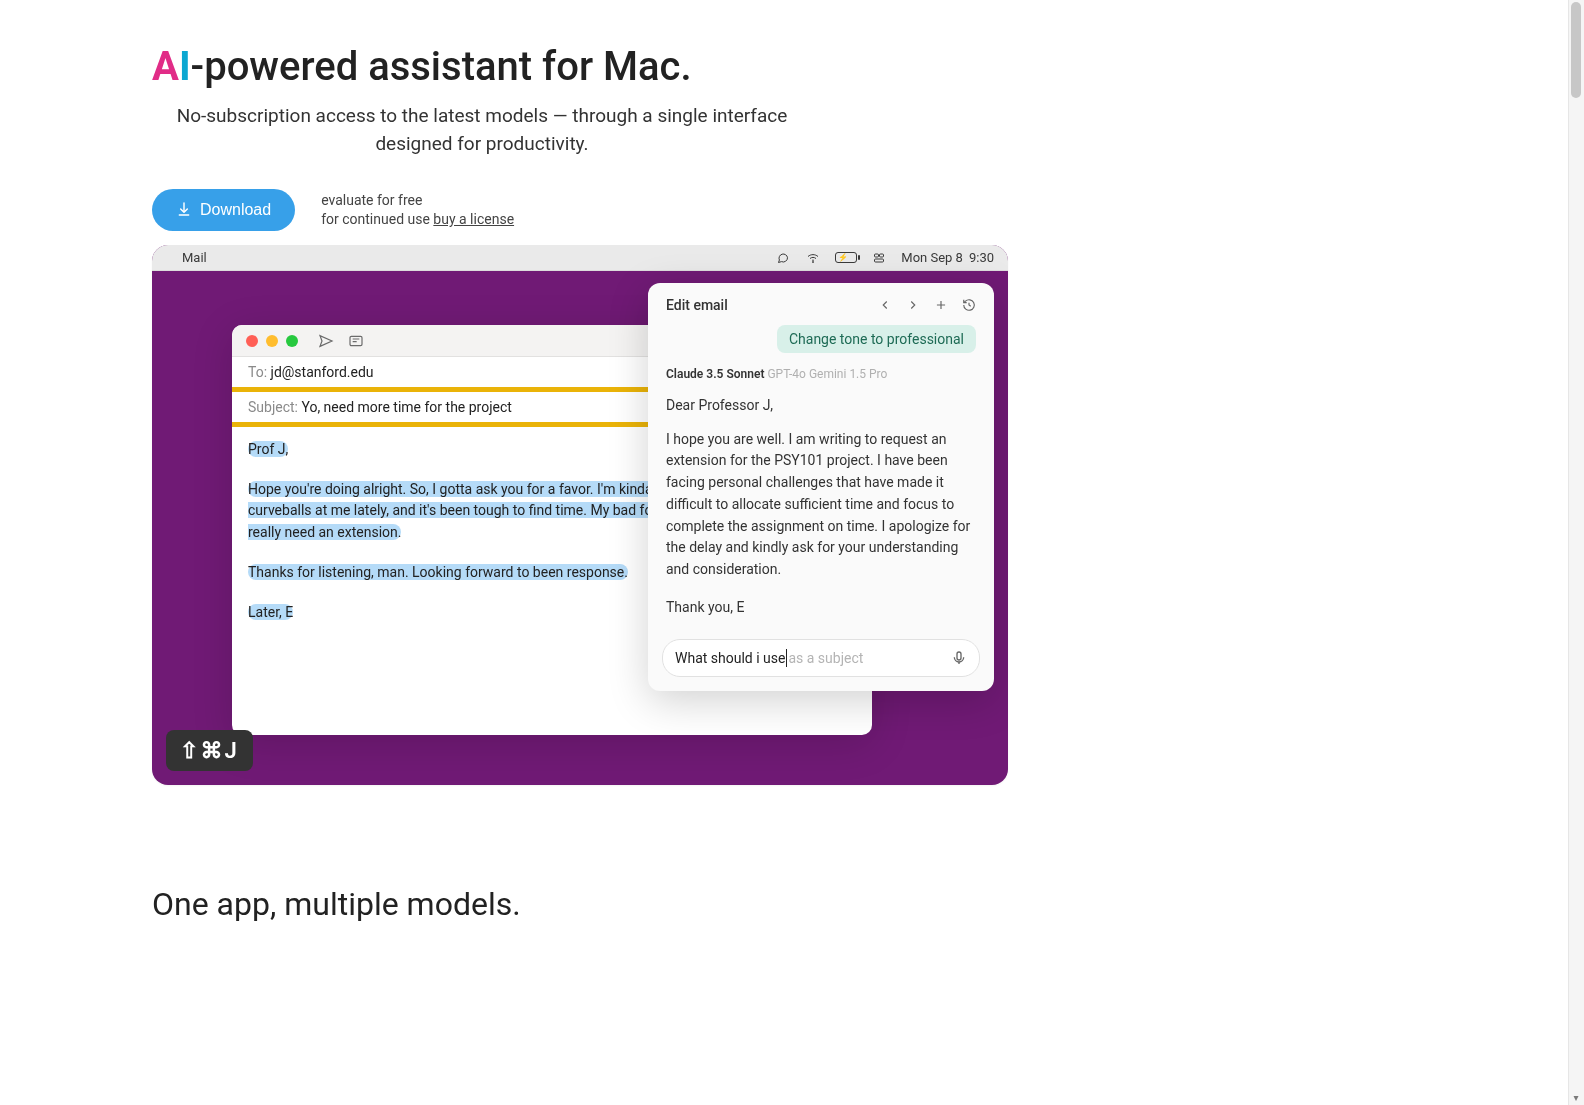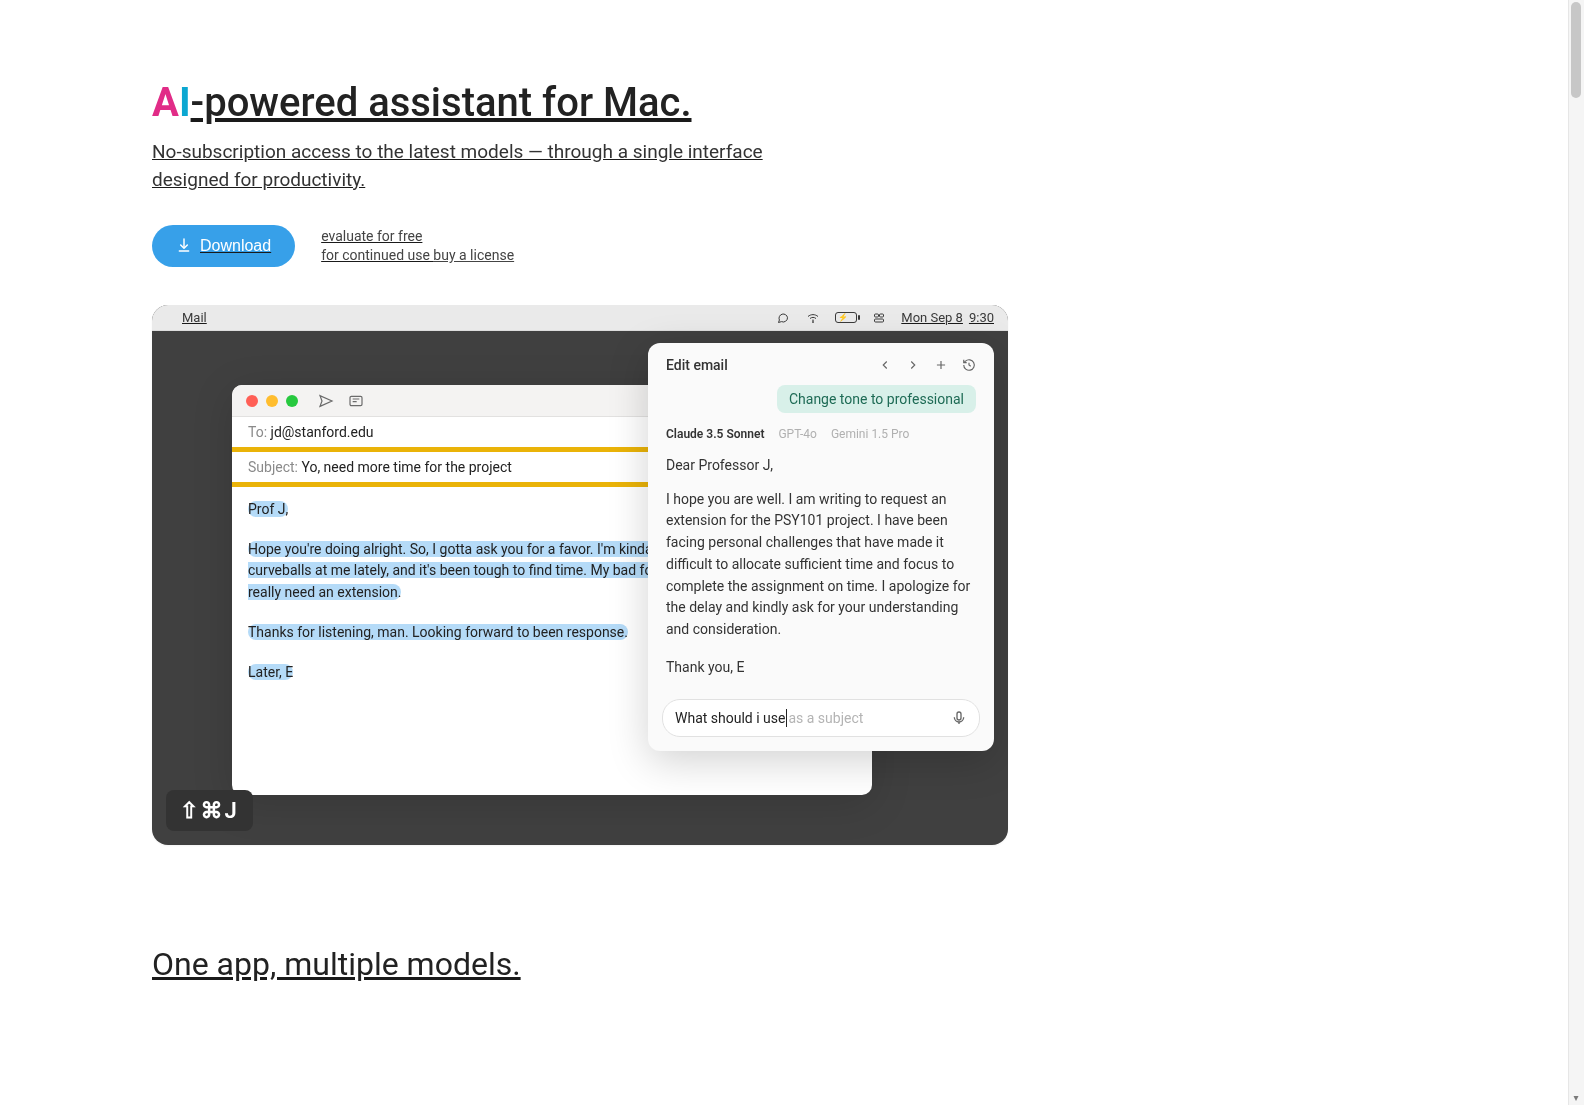--- a/index.html
+++ b/index.html
@@ -9,23 +9,22 @@
     color: #1a1a1a;
     width: 1584px;
     height: 1105px;
     overflow: hidden;
     position: relative;
   }
 
   .page {
     width: 1280px;
     margin: 0 auto;
-    padding: 80px 0 0 0;
-    position: relative;
-    text-decoration: underline;
+    padding: 44px 0 0 0;
+    position: relative;
   }
 
   .hero {
     padding: 0 200px 0 0;
   }
 
   .hero-title {
     font-size: 40px;
     font-weight: 500;
     line-height: 1.15;
@@ -44,20 +43,21 @@
   }
   .hero-title .ai-mark .i {
     color: #0ba7d1;
   }
 
   .hero-sub {
     font-size: 19px;
     color: #333;
     line-height: 1.45;
     max-width: 660px;
+    text-align: center;
   }
 
   .cta-row {
     margin-top: 32px;
     display: flex;
     align-items: center;
     gap: 26px;
   }
   .download-btn {
     background: #37a0e9;
@@ -74,25 +74,25 @@
   .download-btn svg { width: 16px; height: 16px; }
   .cta-note {
     font-size: 14px;
     color: #444;
     line-height: 1.35;
   }
   .cta-note a { color: #444; text-decoration: underline; cursor: pointer; }
 
   
   .stage {
-    margin-top: 38px;
+    margin-top: 14px;
     width: 856px;
     height: 540px;
     border-radius: 16px;
-    background: #404040;
+    background: #701a75;
     position: relative;
     overflow: hidden;
     box-shadow: 0 1px 2px rgba(0,0,0,0.05);
   }
 
   .menubar {
     height: 26px;
     background: #eaeaea;
     border-bottom: 1px solid #dcdcdc;
     display: flex;
@@ -234,21 +234,21 @@
     padding: 6px 12px;
     font-size: 14px;
     margin: 2px 0 14px;
   }
   .model-tabs {
     clear: both;
     font-size: 12px;
     color: #b0b0b0;
     margin: 6px 0 14px;
     display: flex;
-    gap: 14px;
+    gap: 3px;
   }
   .model-tabs .active {
     color: #333;
     font-weight: 600;
   }
   .assist-text p { margin-bottom: 16px; line-height: 1.55; }
   .assist-text .greeting { margin-bottom: 12px; }
 
   .assist-input {
     margin: 14px;

